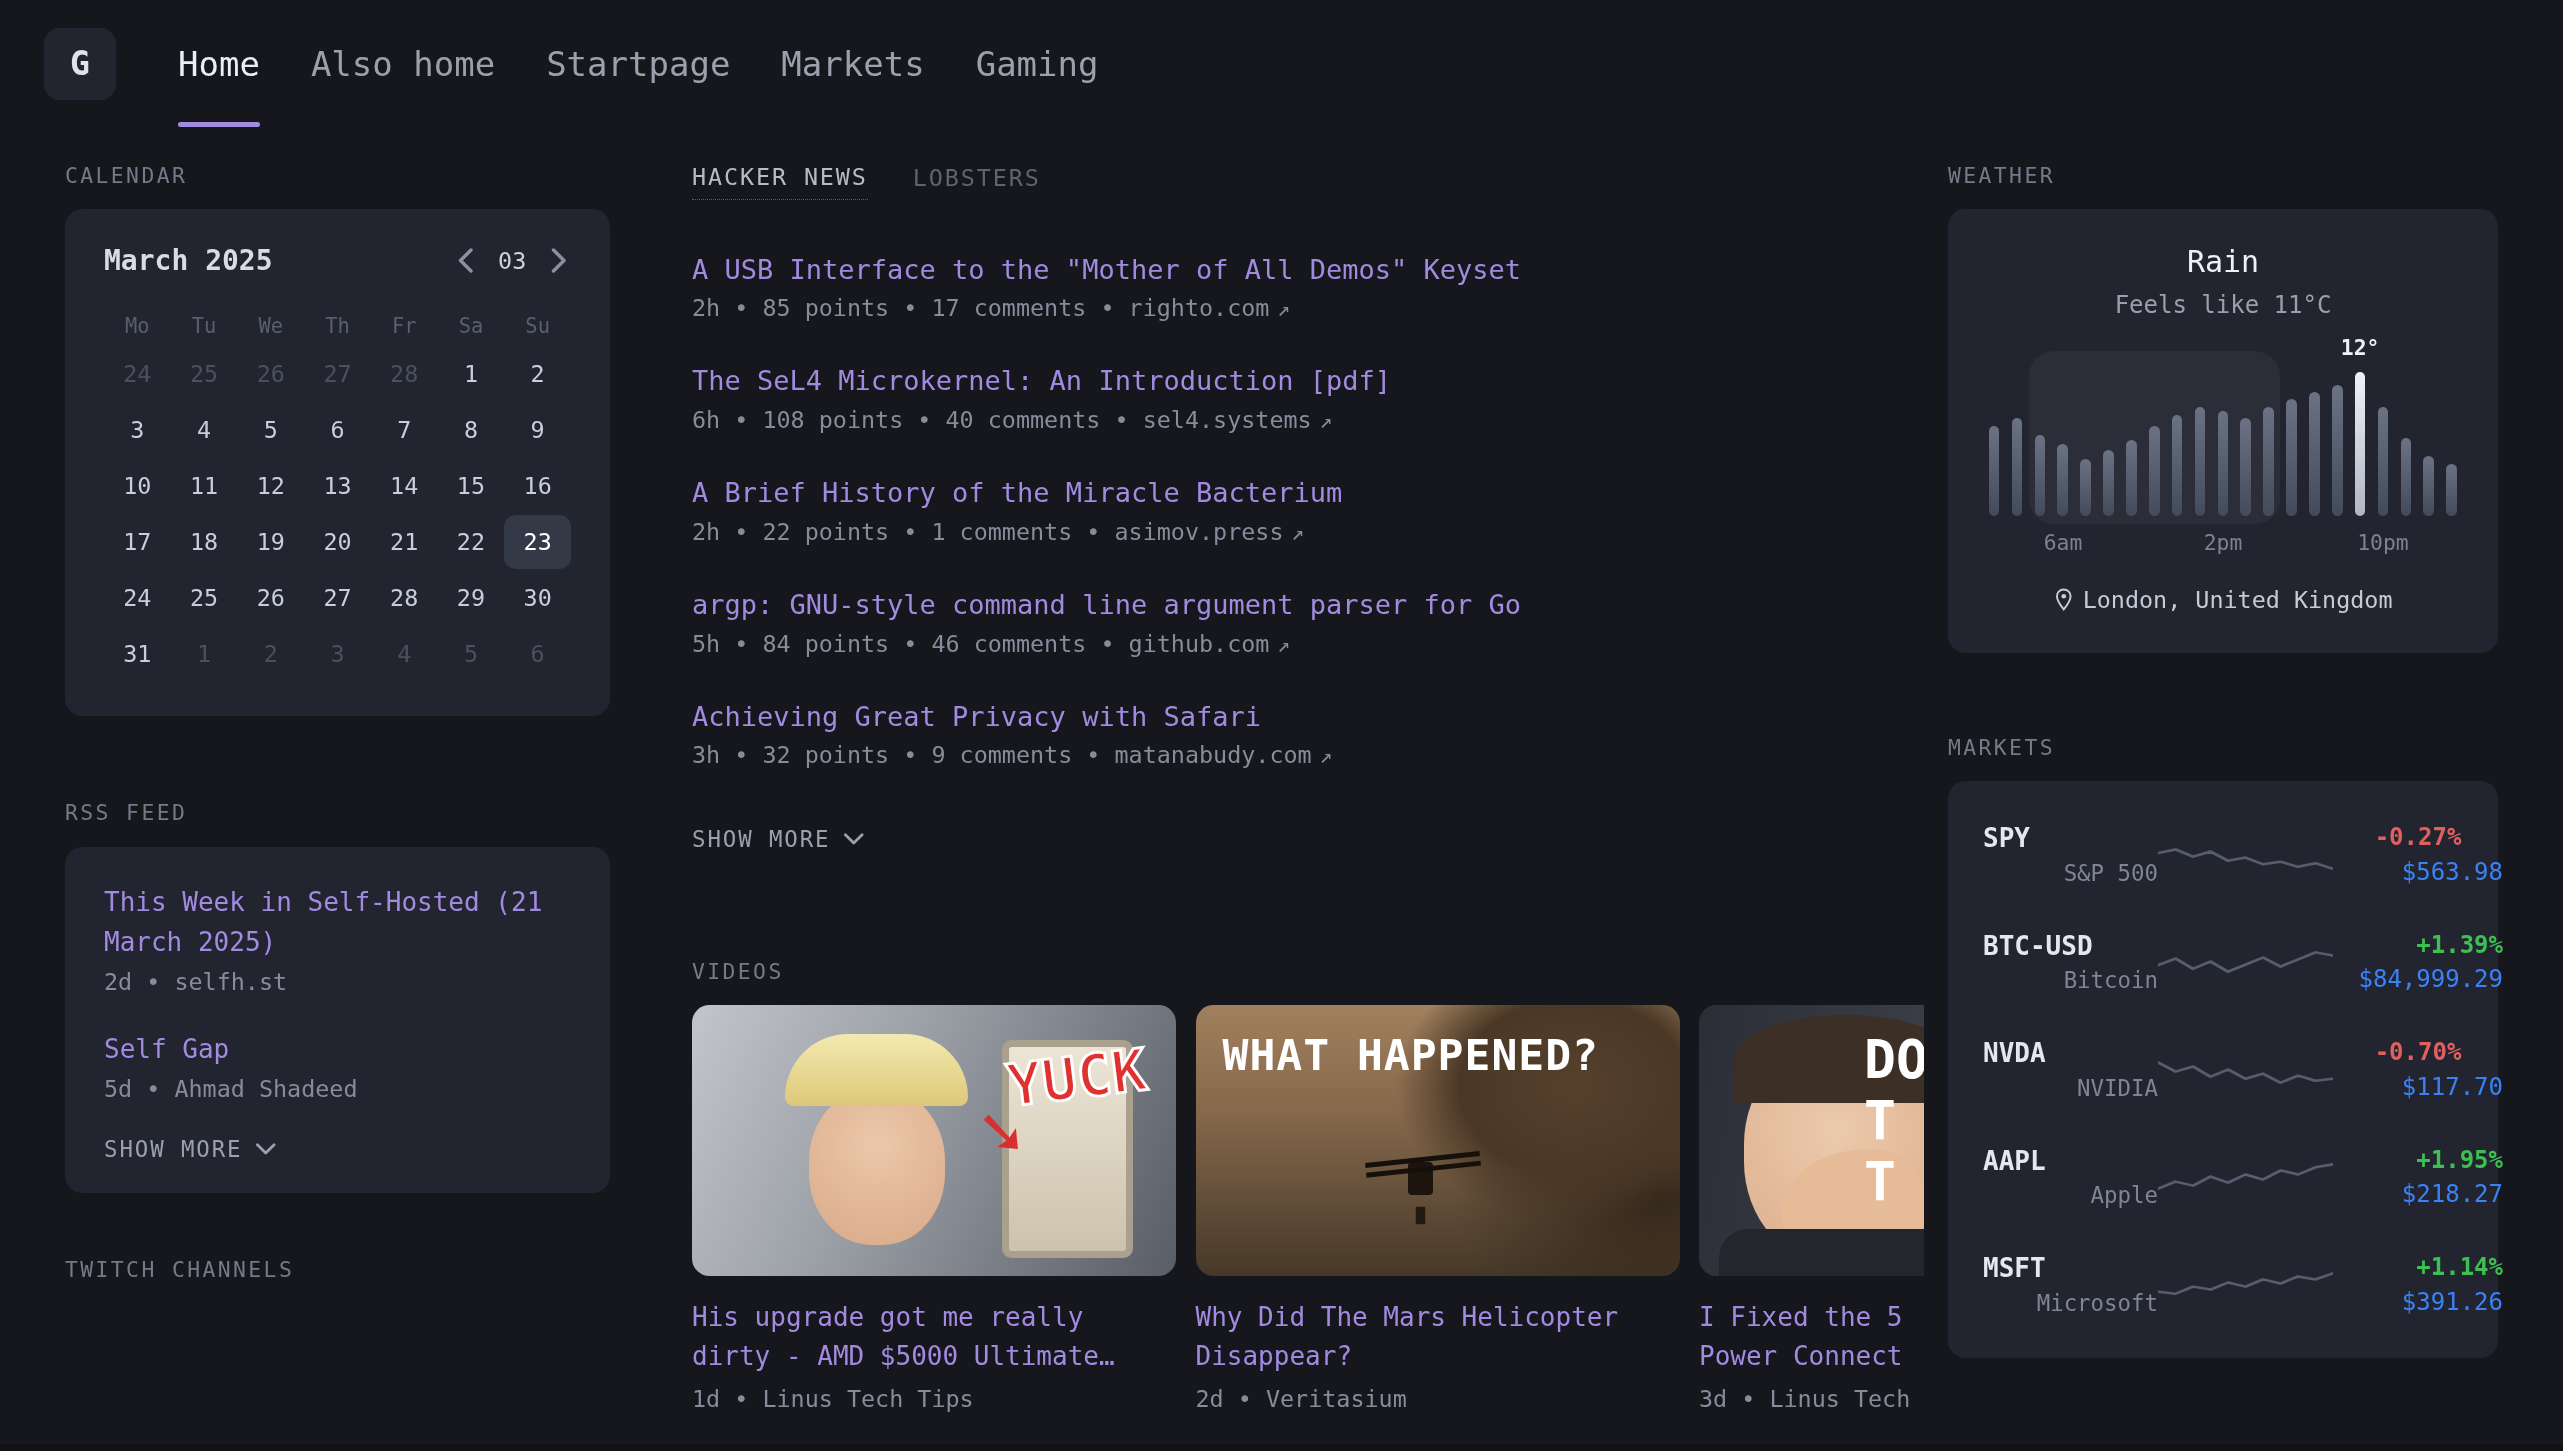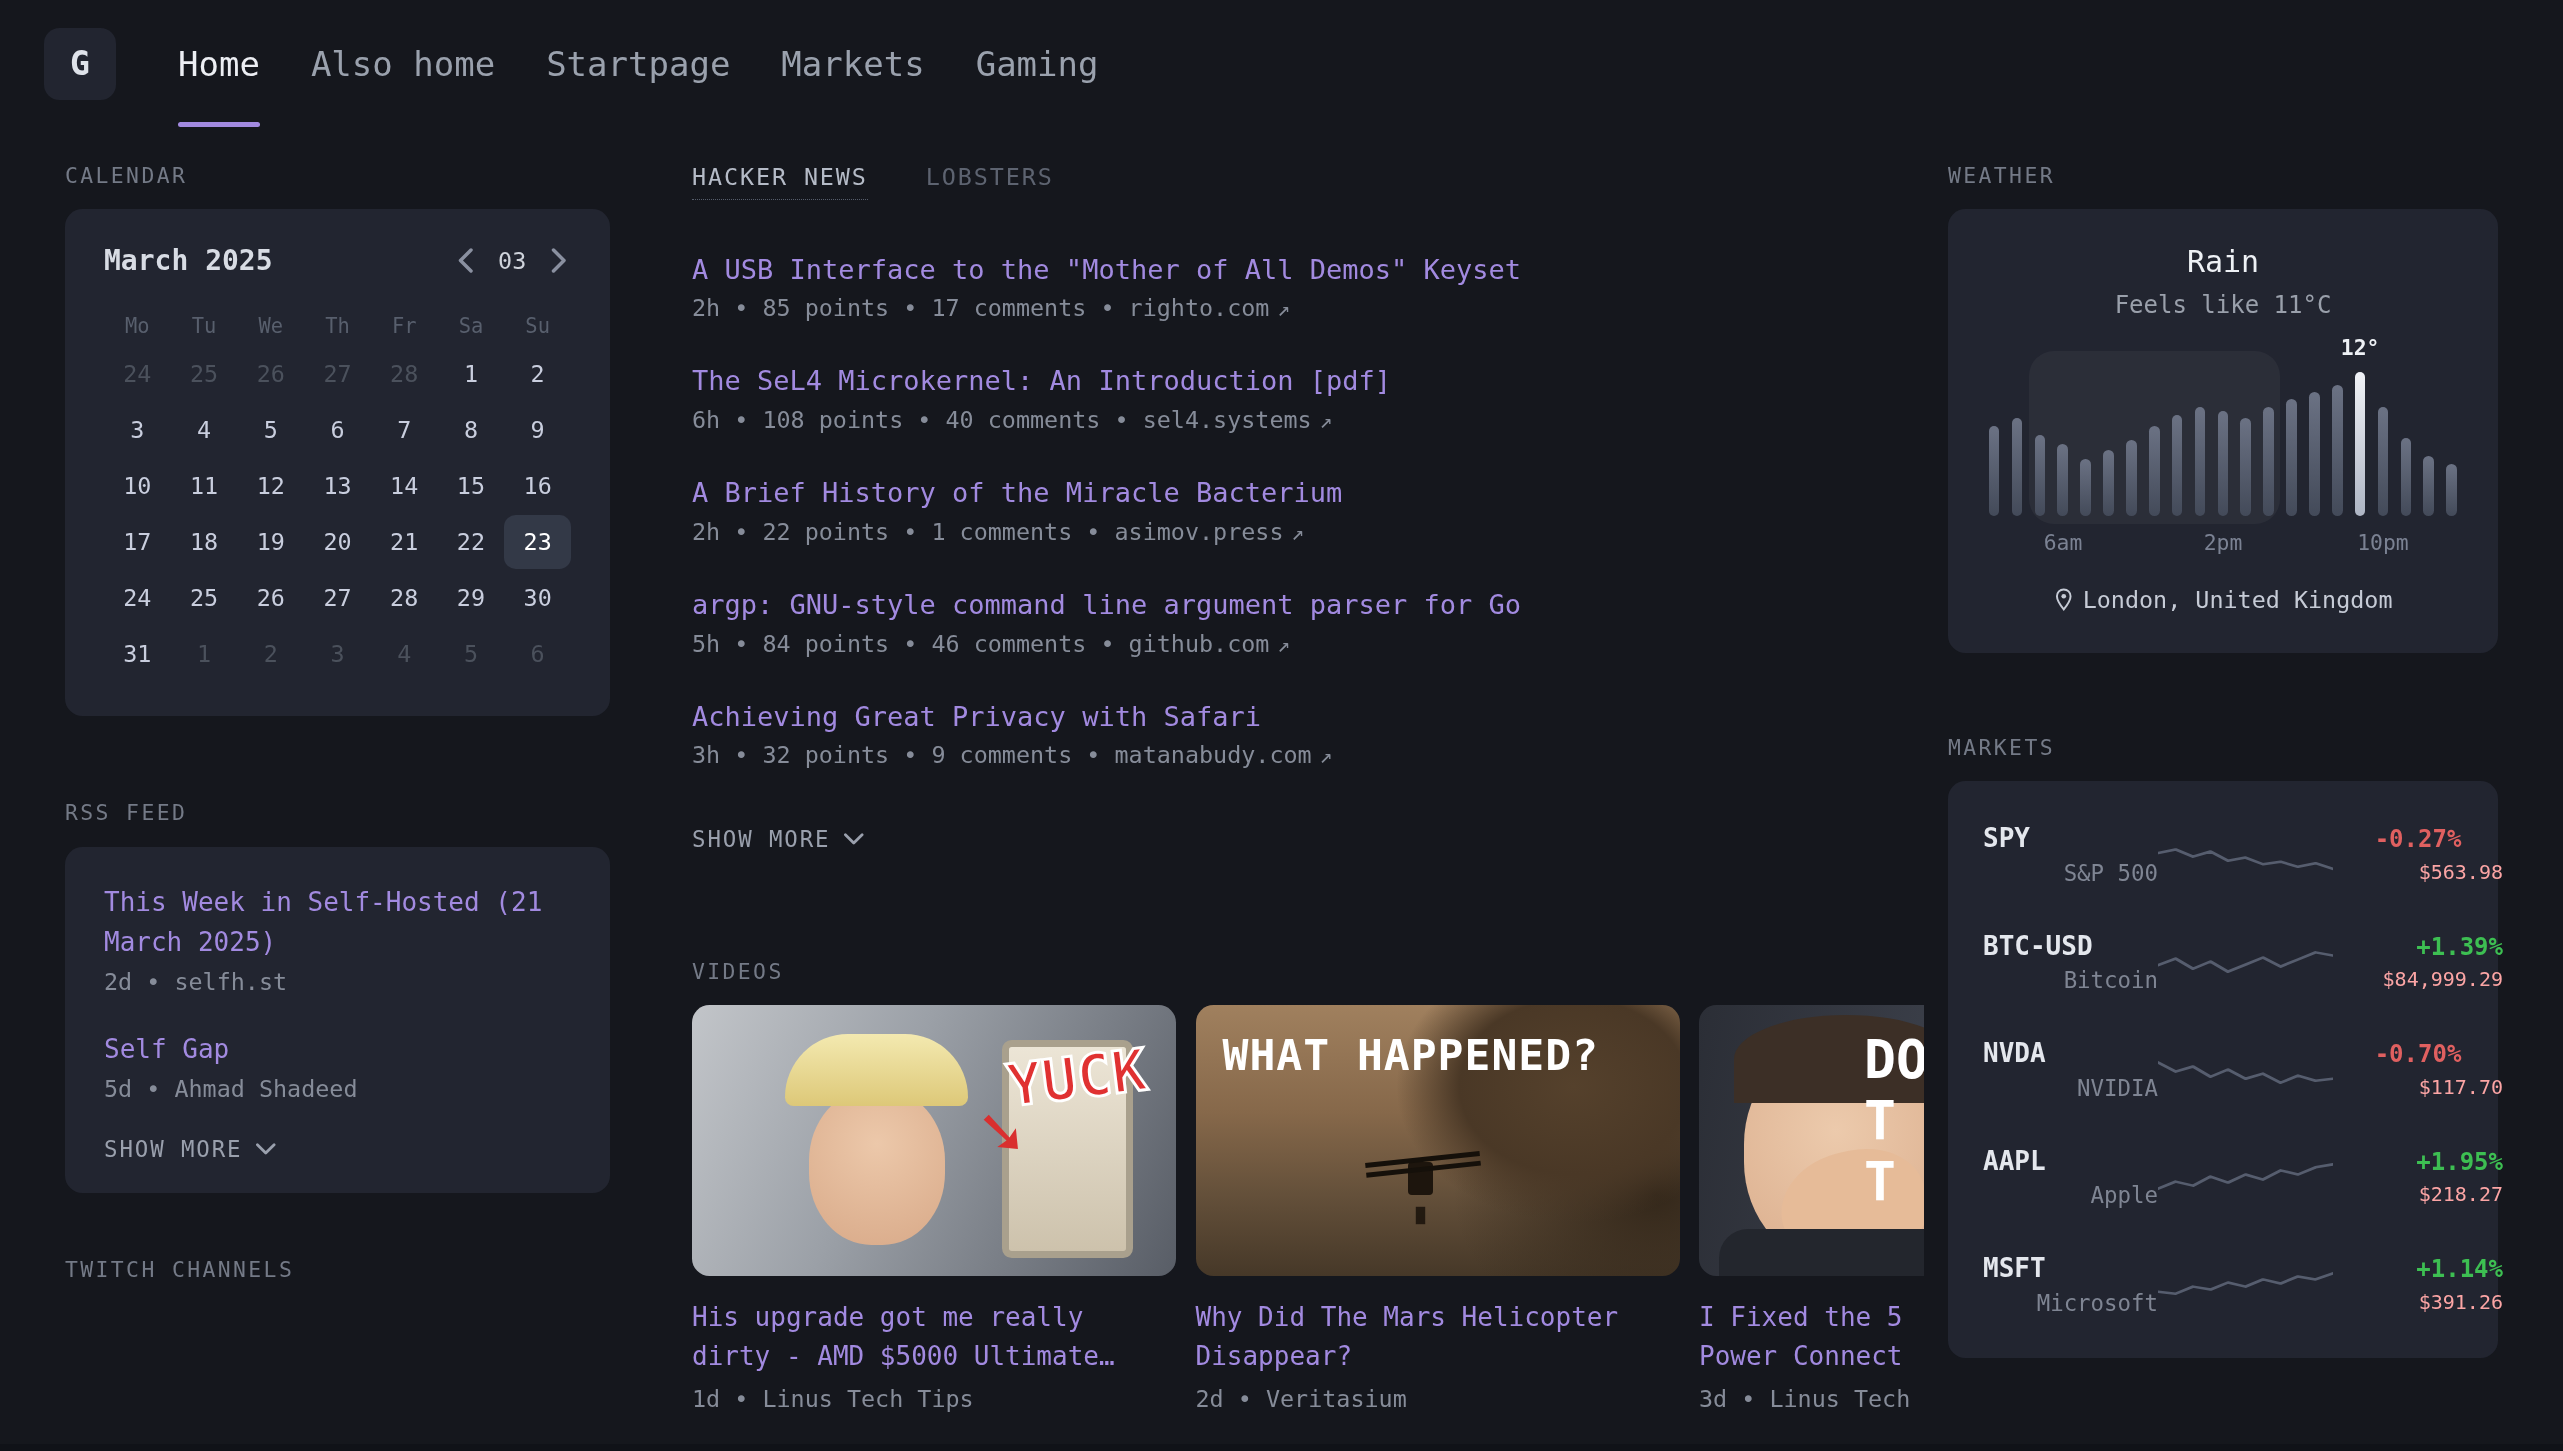--- a/index.html
+++ b/index.html
@@ -56,21 +56,21 @@
   .rss-widget{margin-top:84px;}
   .rss-card{padding:35px 39px 31px;}
   .rss-item{margin-bottom:33px;}
   .rss-title{color:var(--purple);font-size:26px;line-height:1.55;cursor:pointer;}
   .rss-meta{color:var(--dim);font-size:23.4px;margin-top:5.8px;}
   .show-more{display:inline-flex;align-items:center;gap:13.6px;color:#9aa0ad;
     font-size:22.4px;letter-spacing:1.9px;cursor:pointer;background:none;border:none;
     font-family:inherit;}
   .twitch-widget{margin-top:64px;}
   
-  .feed-tabs{display:flex;gap:58px;align-items:flex-start;}
+  .feed-tabs{display:flex;gap:45px;align-items:center;}
   .feed-tab{font-size:23.4px;letter-spacing:1.9px;color:#5d6370;cursor:pointer;padding-bottom:7.8px;}
   .feed-tab.active{color:#b5bbc7;border-bottom:1.9px dotted #565d6b;}
   .hn-list{margin-top:54px;}
   .hn-item{margin-bottom:43px;}
   .hn-title{color:var(--purple);font-size:27px;cursor:pointer;}
   .hn-meta{margin-top:9.7px;font-size:23.4px;color:var(--dim);}
   .hn-source{color:var(--dim);cursor:pointer;}
   .ext-arrow{font-size:21.4px;margin-left:7.8px;color:var(--dim);}
   .mid-show-more{margin-top:13.6px;}
   
@@ -134,21 +134,21 @@
   .market-row{display:flex;align-items:center;padding:22.4px 0;cursor:pointer;}
   .m-left{width:175px;flex:none;text-align:left;}
   .m-ticker{font-size:26px;font-weight:600;color:#e4e7ed;}
   .m-name{margin-top:6.8px;font-size:22.4px;color:#7f8593;text-align:right;}
   .m-spark{flex:1;display:flex;justify-content:center;}
   .m-spark svg{width:175px;height:53px;}
   .m-right{width:170px;flex:none;text-align:right;}
   .m-change{font-size:24px;font-weight:700;}
   .m-change.up{color:var(--green);}
   .m-change.down{color:var(--red);text-align:center;}
-  .m-price{margin-top:6.8px;font-size:20px;color:#fca5a5;}
+  .m-price{margin-top:6.8px;font-size:24px;color:#3b82f6;}
   .bottom-strip{position:absolute;left:0;right:0;bottom:0;height:7.8px;background:#101218;}
   .chev{display:inline-block;}
 </style>
 </head>
 <body>
 
 <header>
   <div class="logo">G</div>
   <nav class="nav">
       <a class="nav-tab active">Home</a>

